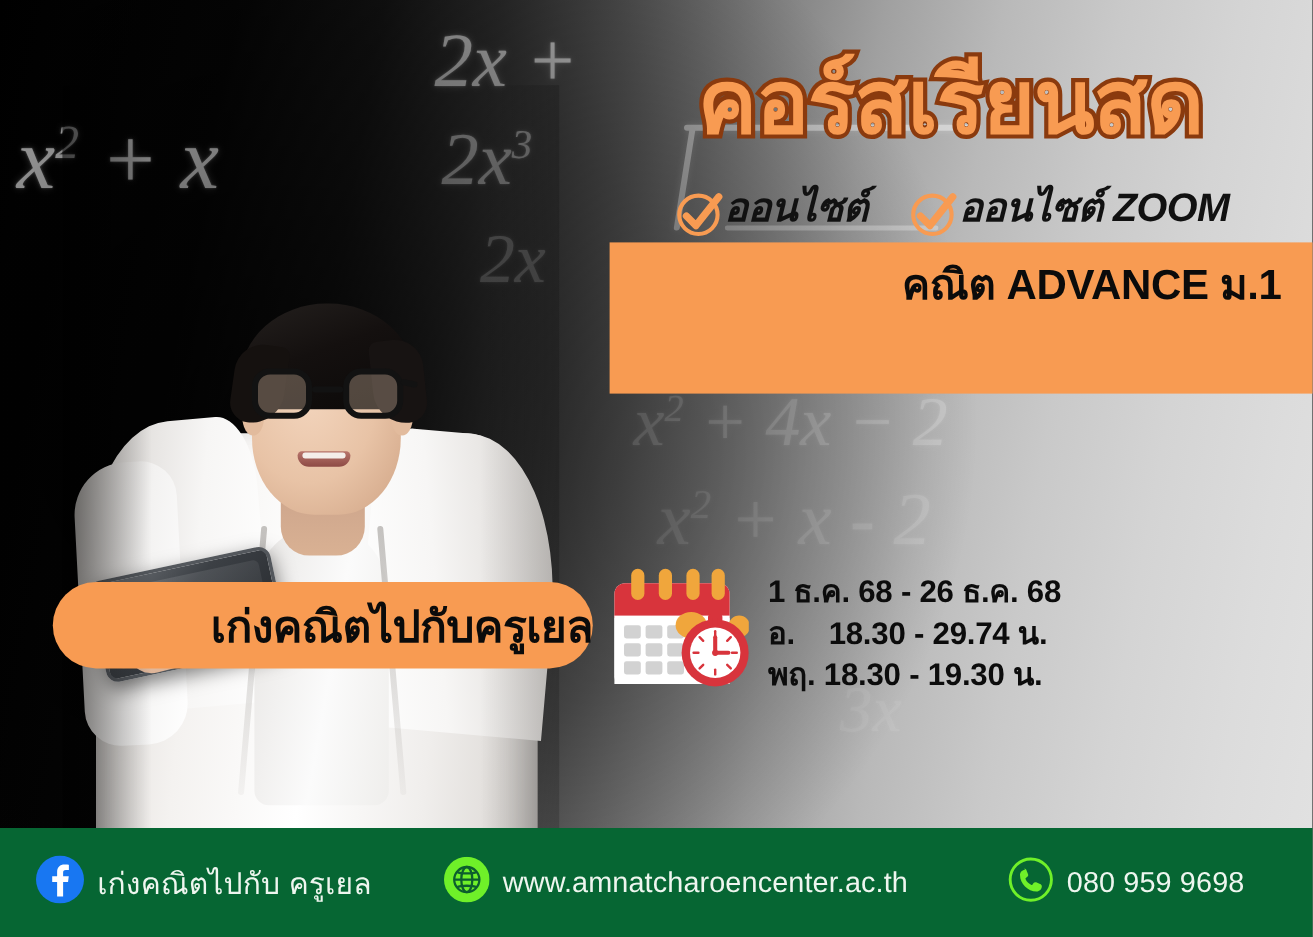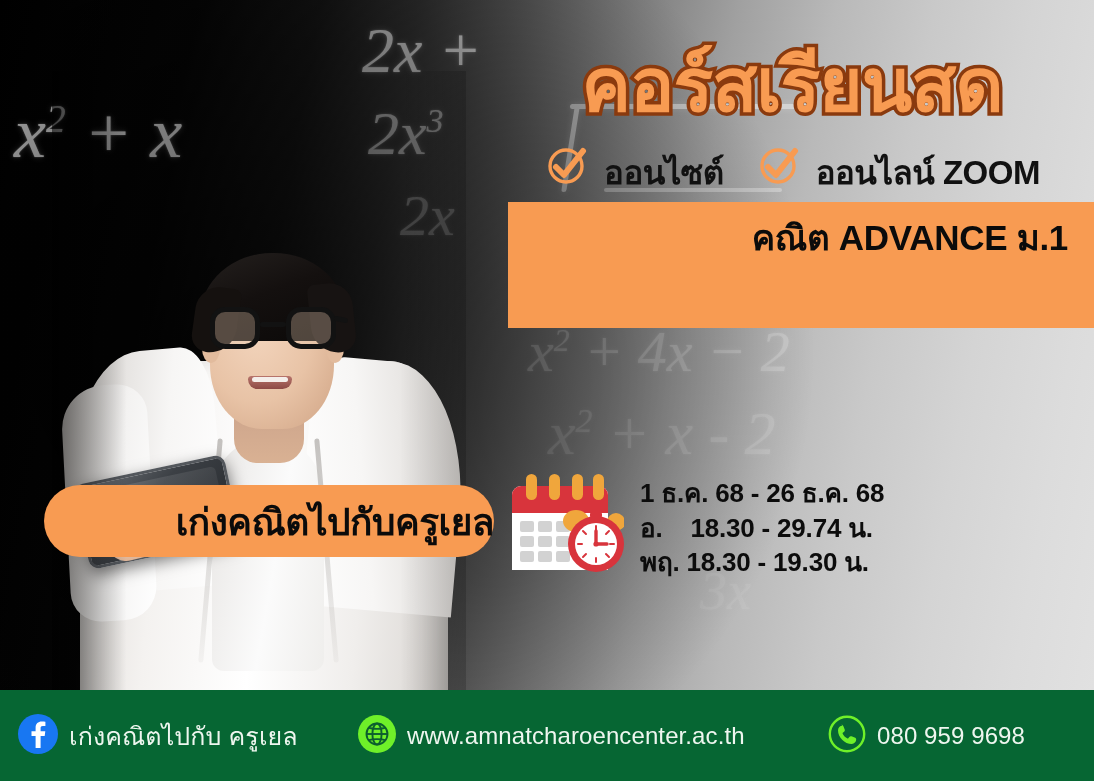--- a/index.html
+++ b/index.html
@@ -253,21 +253,21 @@
   #mode-row {
     position:absolute;
     left:500px; top:146px;
     width:586px;
     display:flex;
     align-items:center;
     justify-content:center;
     gap:34px;
     white-space:nowrap;
   }
-  .mode-item { display:flex; align-items:flex-start; gap:18px; }
+  .mode-item { display:flex; align-items:flex-end; gap:2px;font-style:italic; }
   .check-icon { width:40px; height:40px; flex:0 0 40px; position:relative; }
   .check-icon svg { display:block; width:40px; height:40px; overflow:visible; }
   .mode-label {
     font-size:33px; font-weight:bold; color:#111111; letter-spacing:-.5px;
   }
 
   
   #course-box {
     position:absolute;
     left:508px; top:202px;
@@ -346,21 +346,21 @@
   }
 
   
   #footer {
     position:absolute;
     left:0; bottom:0;
     width:1094px; height:91px;
     background:#066633;
     display:flex;
     align-items:center;
-    padding:0 18px 0 18px;
+    padding:0 18px 0 30px;
   }
   .f-item { display:flex; align-items:center; gap:11px; white-space:nowrap; }
   .f-item.fb    { width:340px; }
   .f-item.web   { width:470px; }
   .f-item.phone { width:auto; }
   .f-icon { flex:0 0 auto; display:block; }
   .f-text {
     color:#eef6ef;
     font-size:24px;
     letter-spacing:.1px;
@@ -432,21 +432,21 @@
       <span class="mode-label">ออนไซต์</span>
     </div>
 
     <div class="mode-item">
       <span class="check-icon">
         <svg viewBox="0 0 40 40">
           <circle cx="20" cy="20" r="16" fill="none" stroke="#F89B52" stroke-width="3.4"></circle>
           <path d="M10 21 L18 29 L37 5" fill="none" stroke="#F89B52" stroke-width="6" stroke-linecap="round" stroke-linejoin="round"></path>
         </svg>
       </span>
-      <span class="mode-label">ออนไลน์ ZOOM</span>
+      <span class="mode-label">ออนไซต์ ZOOM</span>
     </div>
 
   </div>
 
   <div id="course-box">
     <div class="line">คณิต ADVANCE ม.1</div>
   </div>
 
 
   <div id="schedule">

